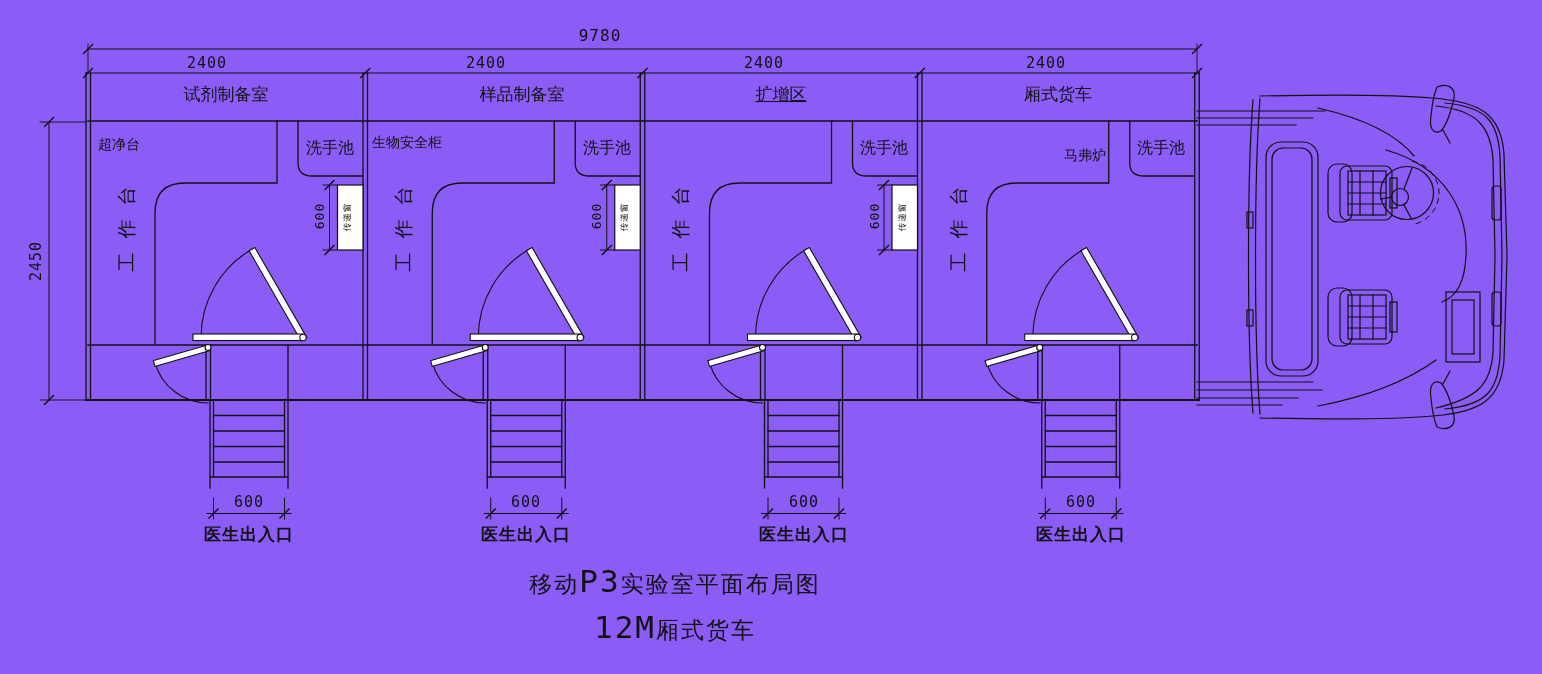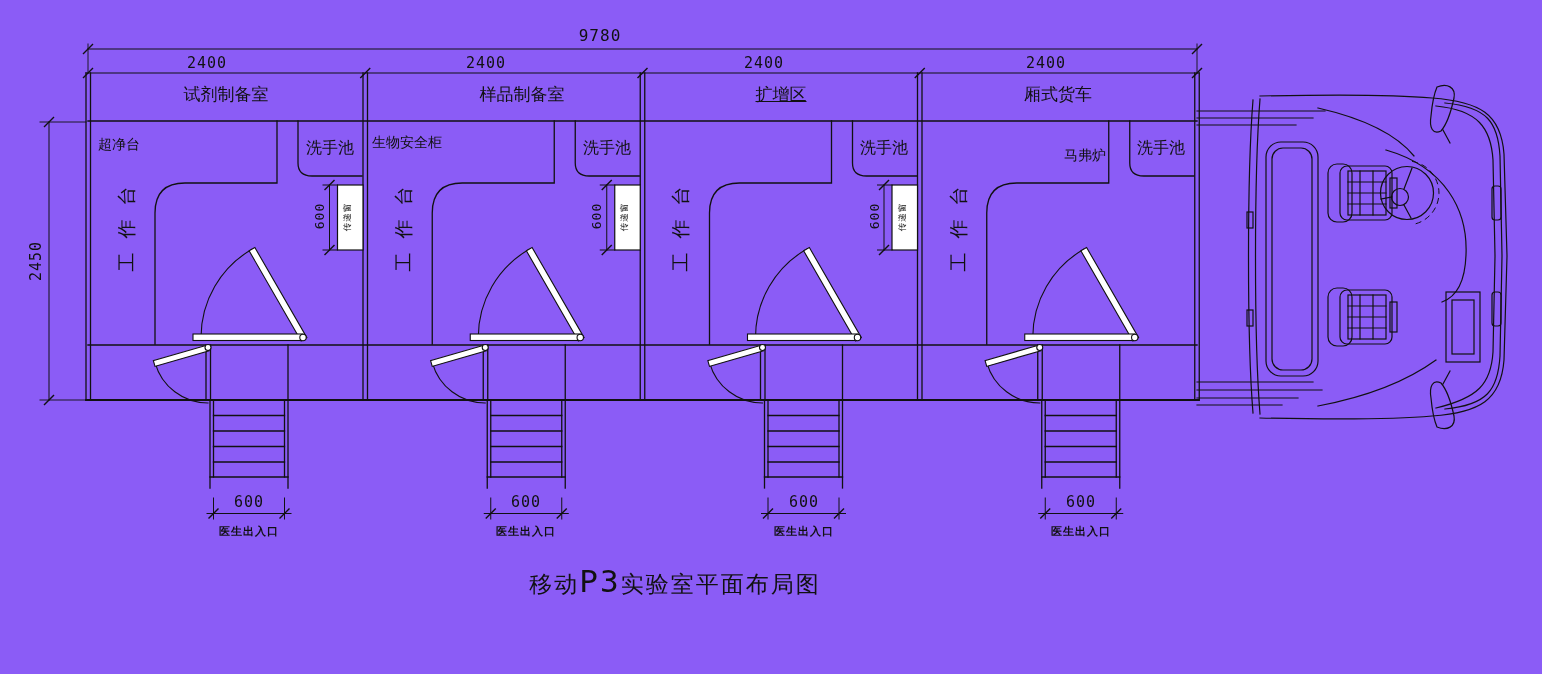--- a/index.html
+++ b/index.html
@@ -11,21 +11,21 @@
   .rgt{text-align:right;}
   .rot{transform:rotate(-90deg);}
   .num{font-family:"DejaVu Sans Mono","DejaVu Sans",monospace;letter-spacing:1px;}
   .roomname{font-size:17px;}
   .eq{font-size:14px;}
   .sink{font-size:16px;}
   .bench{font-size:19px;letter-spacing:14px;}
   .pw600{font-size:13px;}
   .pwlabel{font-size:8.5px;letter-spacing:1px;}
   .exit600{font-size:15px;}
-  .exitlbl{font-size:11px;font-weight:bold;letter-spacing:1px;}
+  .exitlbl{font-size:17px;font-weight:bold;letter-spacing:1px;}
   .dimtop{font-size:15px;}
   .dim9780{font-size:16px;}
   .dim2450{font-size:15px;}
   .title1{font-size:23px;letter-spacing:2px;}
   .title2{font-size:23px;letter-spacing:2px;}
   .cadBig{font-family:"DejaVu Sans Mono","DejaVu Sans",monospace;font-size:31px;font-weight:400;letter-spacing:2px;}
 </style>
 </head>
 <body>
 
@@ -234,14 +234,17 @@
   <div class="lbl num exit600 ctr" style="left:1046px;top:495px;width:70px;">600</div>
 
   <div class="lbl exitlbl ctr" style="left:199px;top:526px;width:100px;">医生出入口</div>
   <div class="lbl exitlbl ctr" style="left:476px;top:526px;width:100px;">医生出入口</div>
   <div class="lbl exitlbl ctr" style="left:754px;top:526px;width:100px;">医生出入口</div>
   <div class="lbl exitlbl ctr" style="left:1031px;top:526px;width:100px;">医生出入口</div>
 
   <div class="lbl title1 ctr" style="left:430px;top:566px;width:490px;">
     <span>移动</span><span class="cadBig">P3</span><span>实验室平面布局图</span>
   </div>
+  <div class="lbl title2 ctr" style="left:430px;top:612px;width:490px;">
+    <span class="cadBig">12M</span><span>厢式货车</span>
+  </div>
 
 </div>
 
 </body></html>

